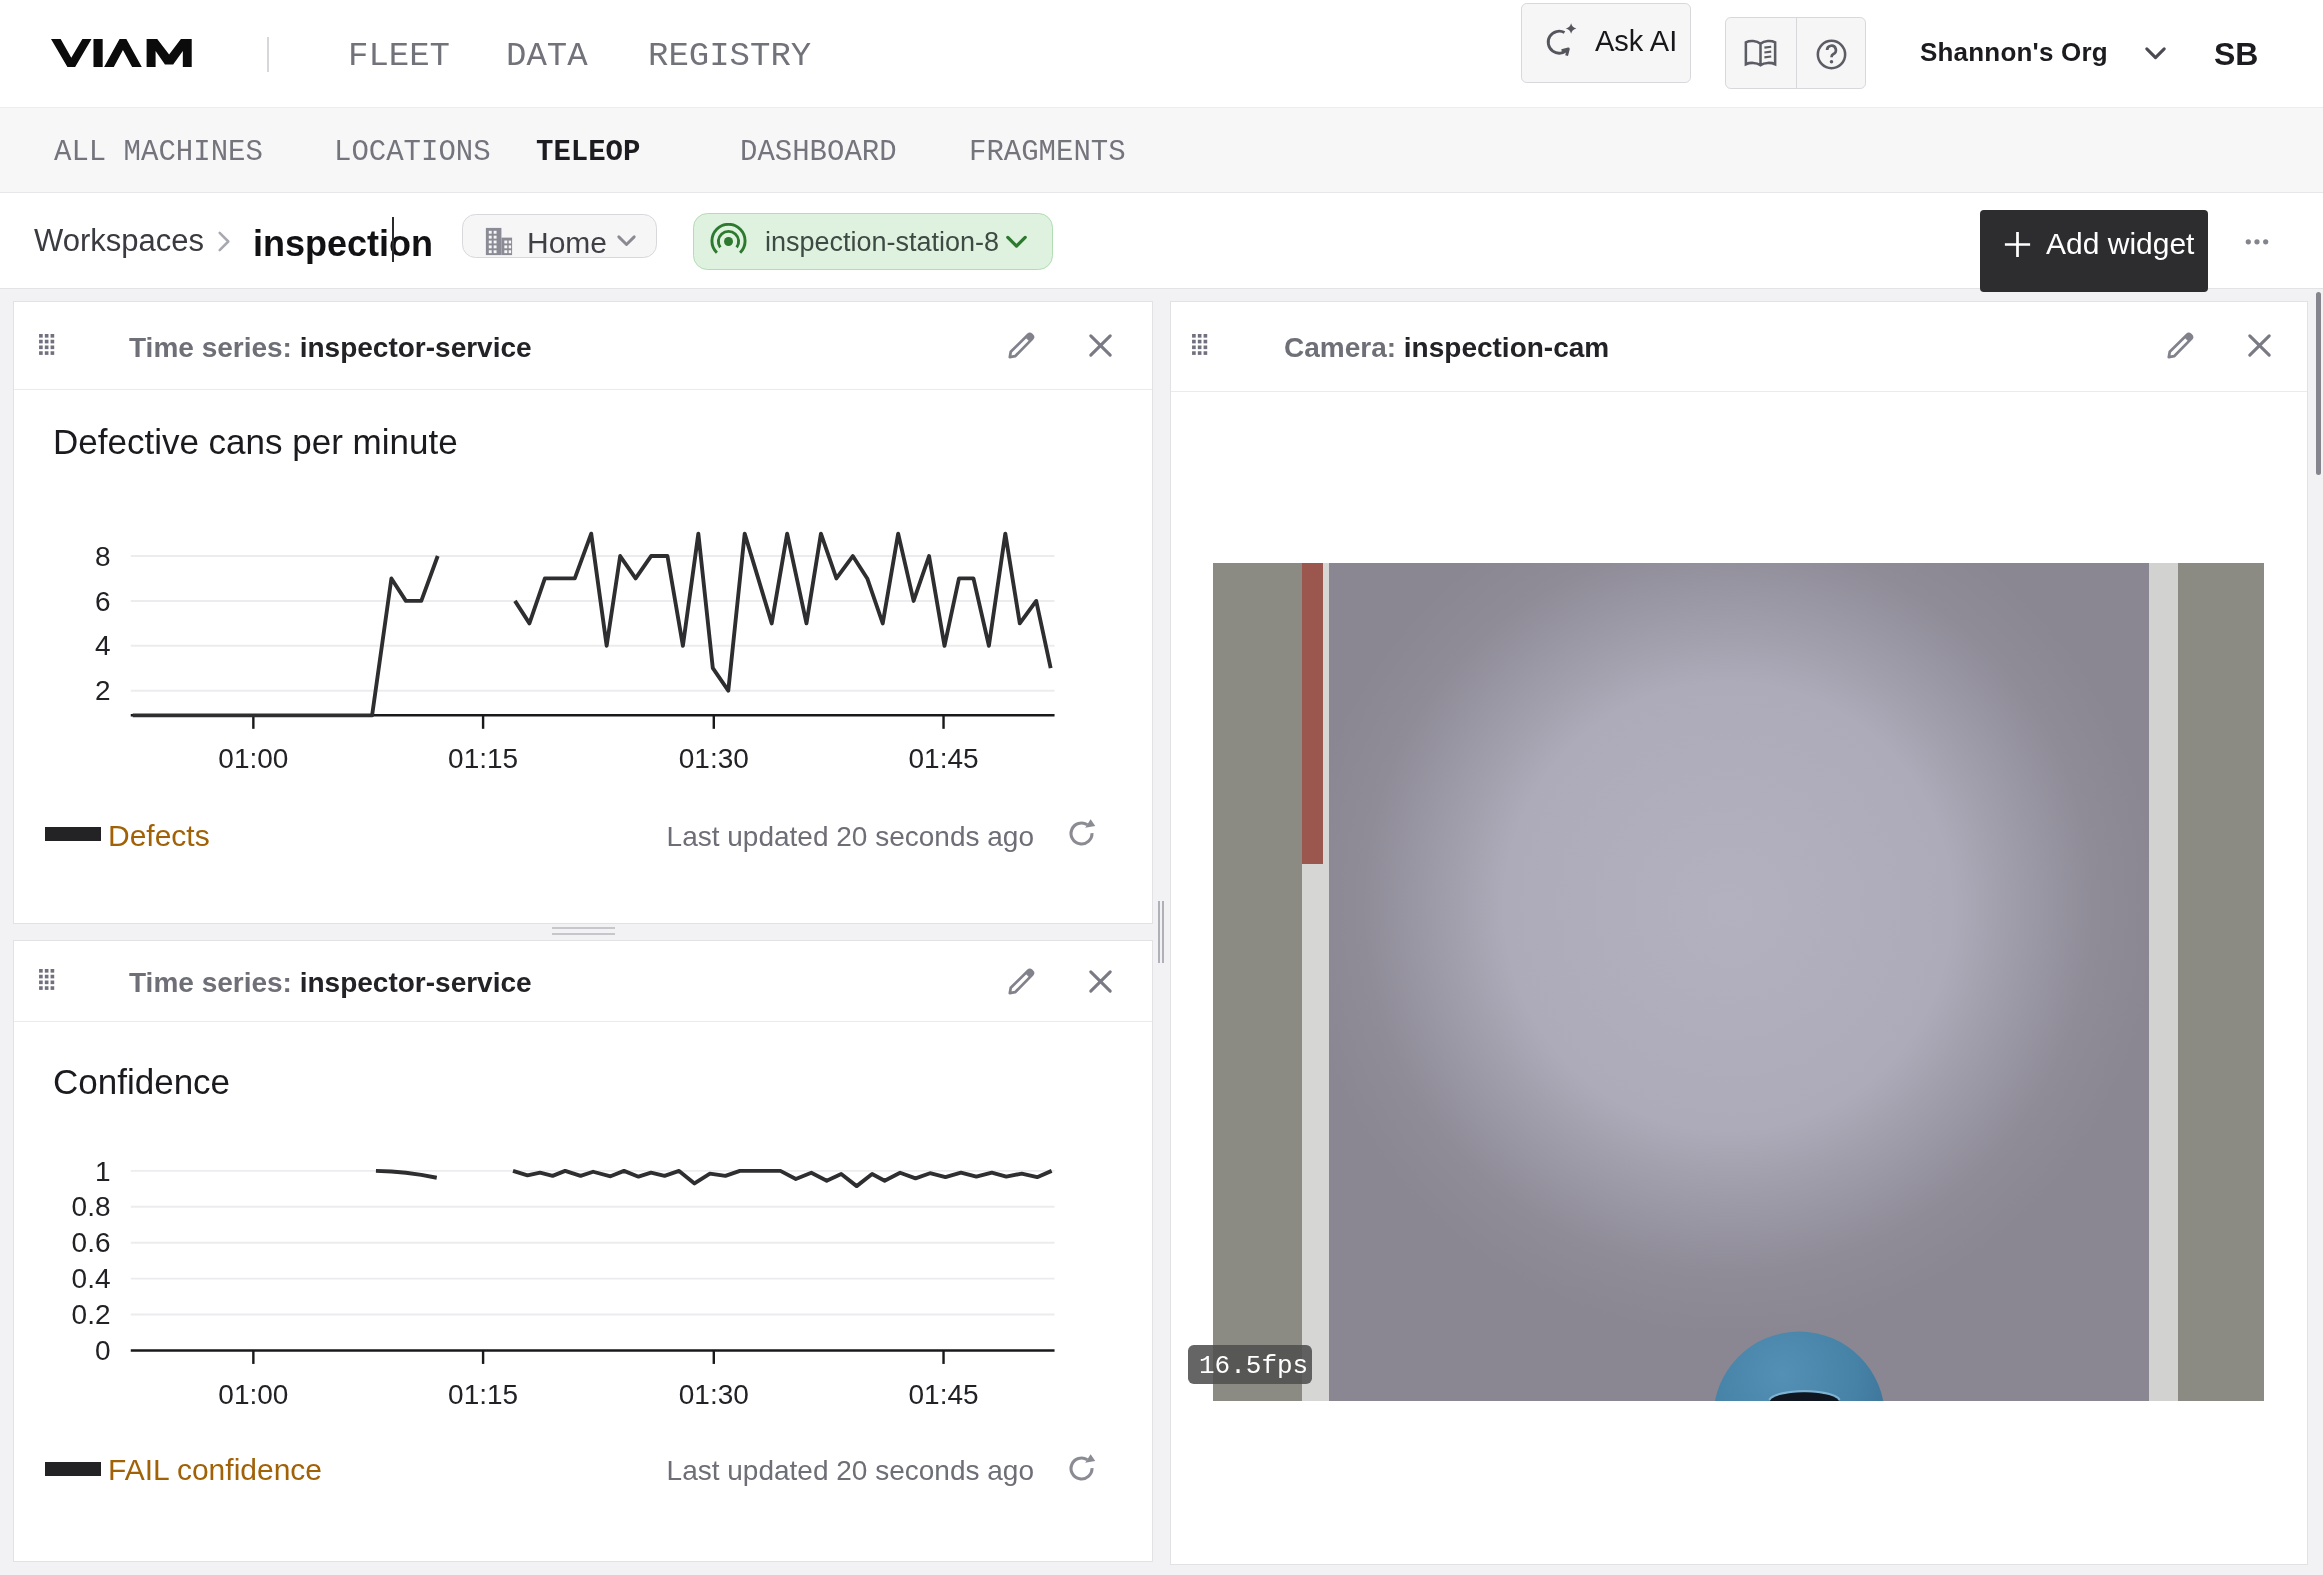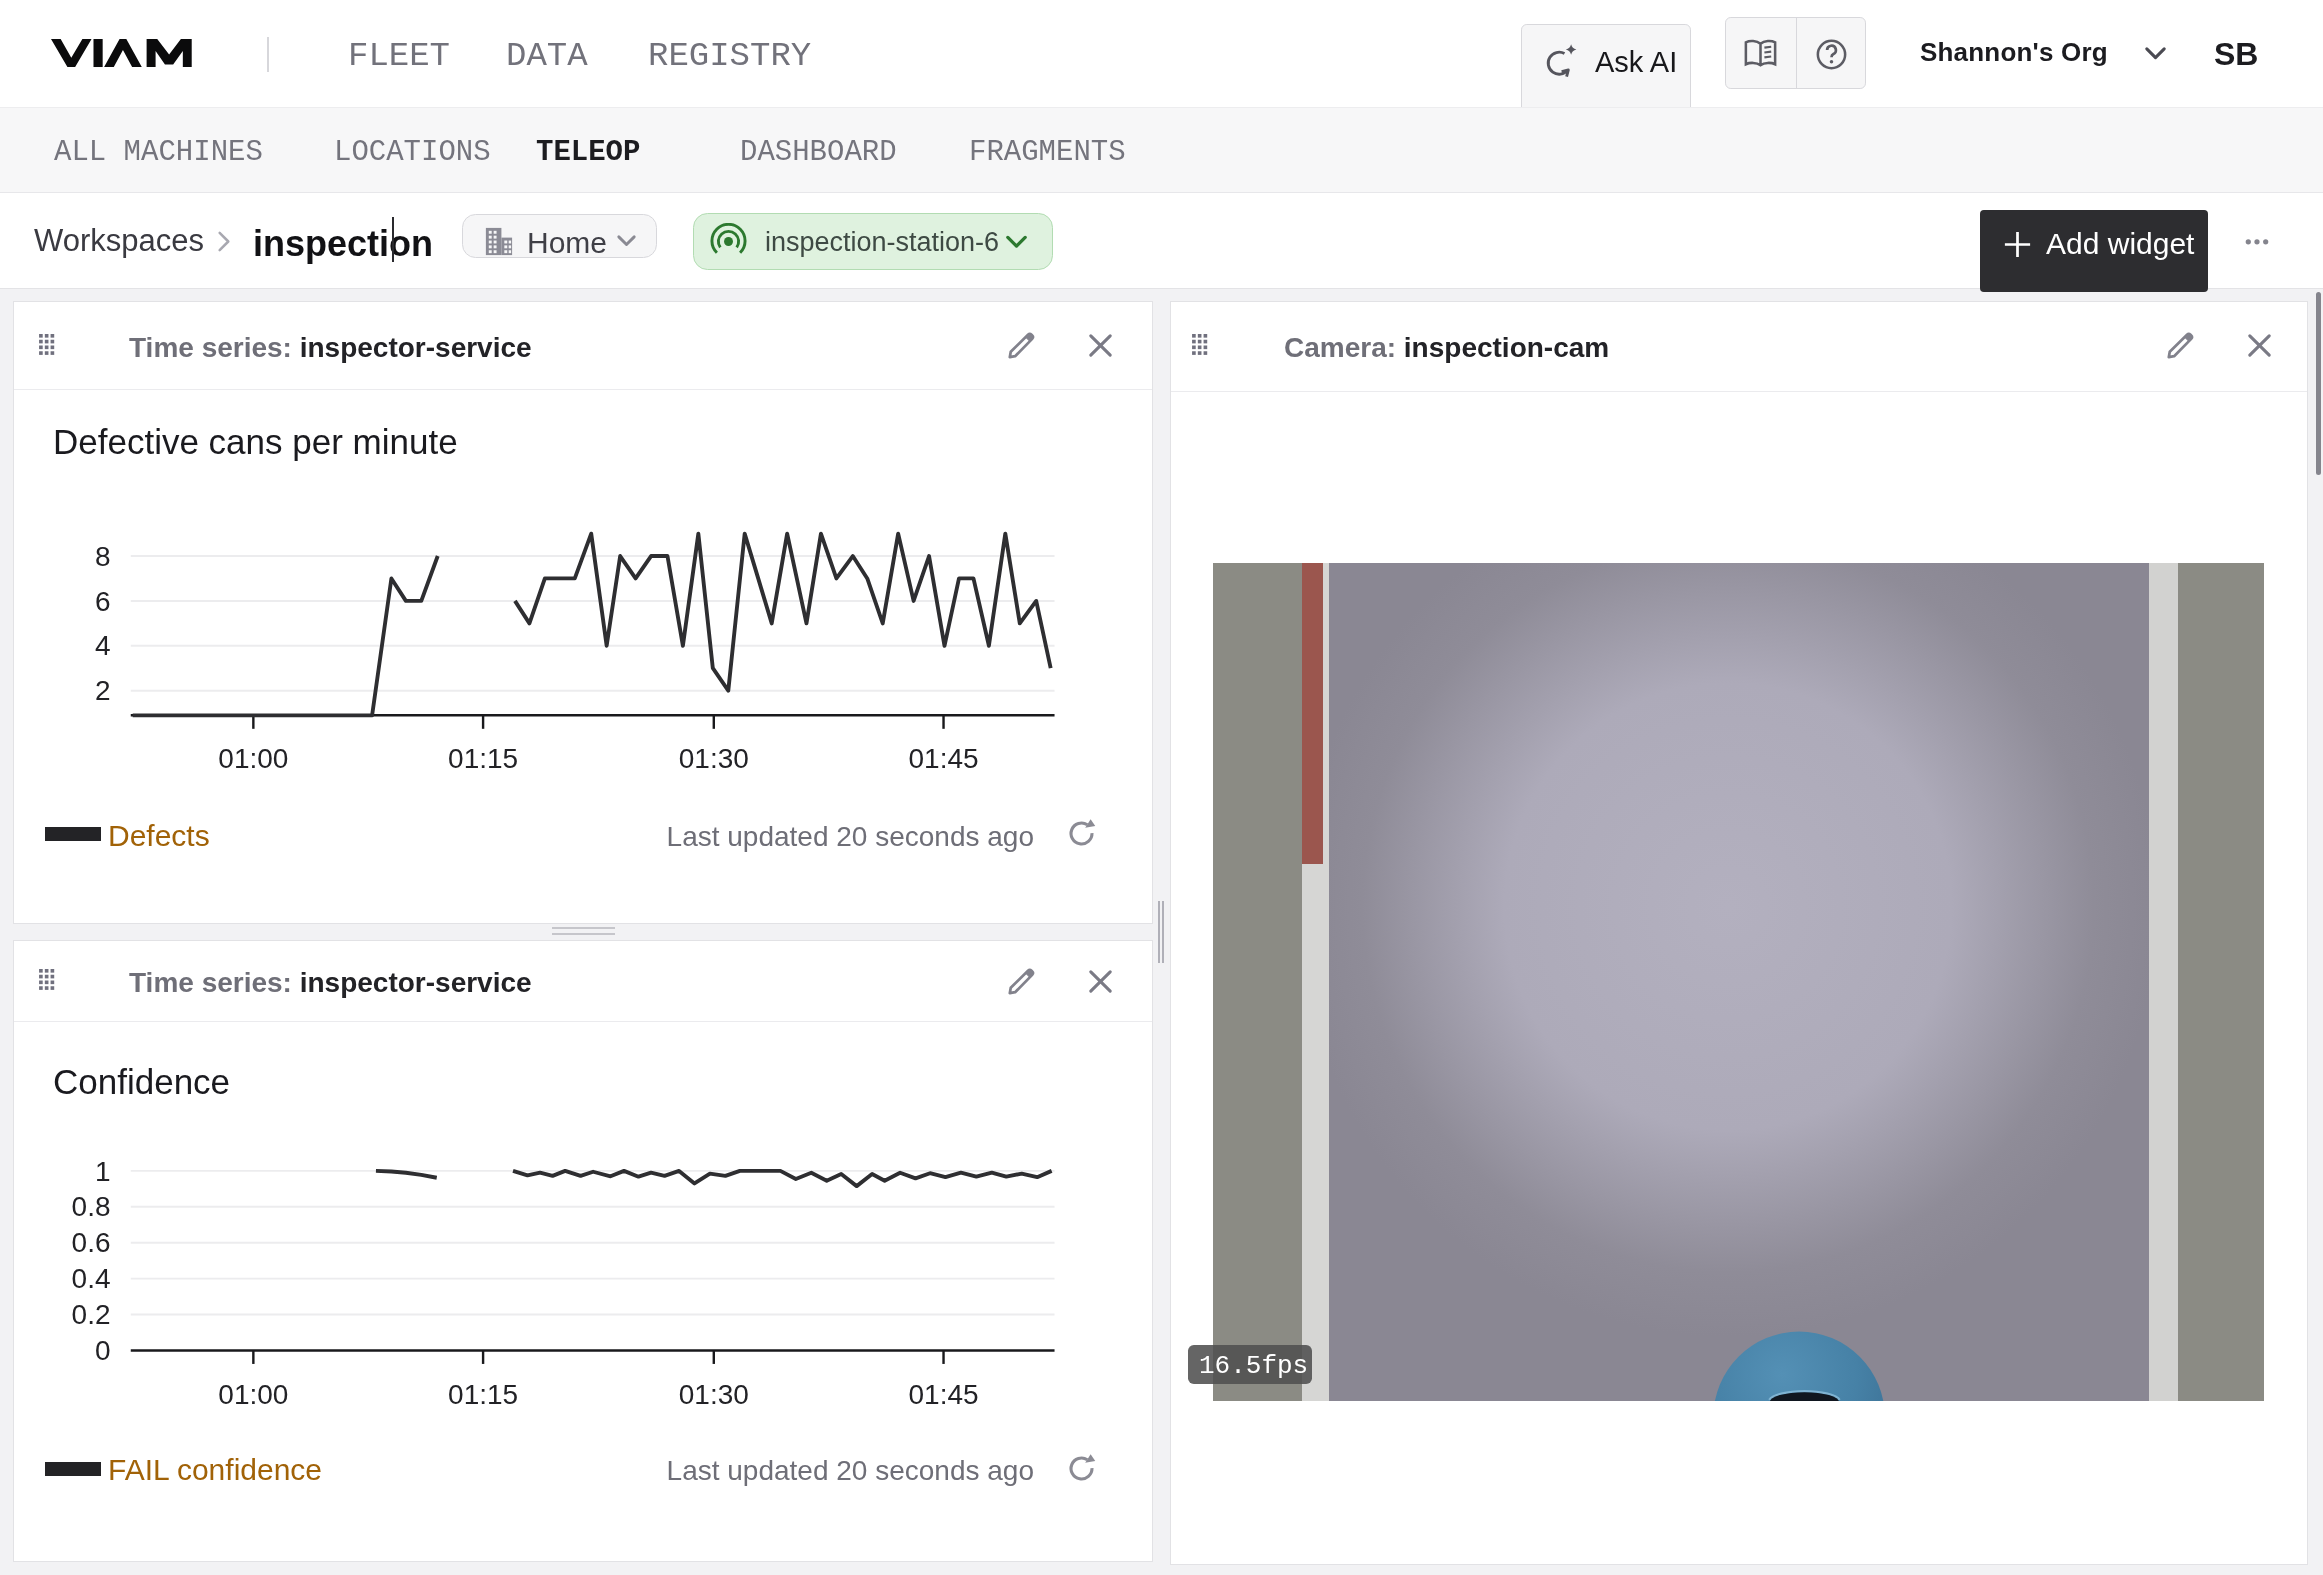--- a/index.html
+++ b/index.html
@@ -30,21 +30,21 @@
 <polygon points="0,0 10,0 21,19.5 32.5,0 42,0 25,29 17,29"></polygon>
 <rect x="44" y="0" width="9.5" height="29"></rect>
 <polygon points="55,29 71,0 78,0 94,29 84,29 74.5,11.5 65,29"></polygon>
 <polygon points="99,29 99,0 110,0 122.3,16 134.5,0 145.7,0 145.7,29 136.5,29 136.5,12.5 126.5,26.5 118,26.5 108.3,12.5 108.3,29"></polygon>
 </g>
   </svg>
 <div class="abs" style="left:267px;top:37px;width:1.9px;height:35px;background:#d7d7db"></div>
 <span class="abs navlink" style="left:348px;top:42px">FLEET</span>
 <span class="abs navlink" style="left:506px;top:42px">DATA</span>
 <span class="abs navlink" style="left:648px;top:42px">REGISTRY</span>
-<div class="abs btn" style="left:1521px;top:24px;width:170px;height:92px;border-radius:5.8px">
+<div class="abs btn" style="left:1521px;top:3px;width:170px;height:80px;border-radius:5.8px">
     <svg width="46" height="46" viewBox="0 0 48 48" style="position:absolute;left:17.4px;top:12.6px">
 <path d="M 26.6 16.2 A 11.5 11.5 0 1 0 30.0 33.6" fill="none" stroke="#55555d" stroke-width="3"></path>
 <path d="M 23.6 35.0 L 30.6 33.4 L 28.8 40.3" fill="none" stroke="#55555d" stroke-width="3" stroke-linejoin="round"></path>
 <path d="M33.5 6.5 q1.1 4.4 5.5 5.5 q-4.4 1.1 -5.5 5.5 q-1.1 -4.4 -5.5 -5.5 q4.4 -1.1 5.5 -5.5 Z" fill="#55555d"></path>
 </svg>
 <span style="position:absolute;left:73px;top:21px;font-size:29px;color:#18181b">Ask AI</span>
   </div>
 <div class="abs btn" style="left:1725px;top:17.4px;width:141px;height:72px;border-radius:5.8px">
 <div style="position:absolute;left:70px;top:0;width:1px;height:70px;background:#d8d8dc"></div>
 <div style="position:absolute;left:15.4px;top:16.4px">
@@ -116,21 +116,21 @@
     </div>
 </div>
 <div class="abs" style="left:693px;top:213px;width:360px;height:57px;background:#dff2df;border:1.9px solid #b2dcb2;border-radius:14.5px">
 <div style="position:absolute;left:15.4px;top:8.7px">
       <svg width="39" height="39" viewBox="0 0 40 40">
 <circle cx="20" cy="19" r="4.6" fill="#2c792f"></circle>
 <path d="M 11.6 25.1 A 10.4 10.4 0 1 1 28.4 25.1" fill="none" stroke="#2c792f" stroke-width="3"></path>
 <path d="M 8.1 30.5 A 17 17 0 1 1 31.9 30.5" fill="none" stroke="#2c792f" stroke-width="3"></path>
 </svg>
     </div>
-<span style="position:absolute;left:71px;top:12.6px;font-size:27px;color:#3e4a44;font-weight:500">inspection-station-6</span>
+<span style="position:absolute;left:71px;top:12.6px;font-size:27px;color:#3e4a44;font-weight:500">inspection-station-8</span>
 <div style="position:absolute;left:309px;top:20px">
       <svg width="27" height="17.4" viewBox="0 0 28 18">
         <path d="M5 3.5 L14 12.5 L23 3.5" fill="none" stroke="#2c792f" stroke-width="3.4" stroke-linecap="round" stroke-linejoin="round"></path>
       </svg>
     </div>
 </div>
 <div class="abs" style="left:1980px;top:210px;width:228px;height:82px;background:#2d2d30;border-radius:3.9px">
 <svg style="position:absolute;left:21px;top:18.3px" width="33" height="33" viewBox="0 0 34 34">
       <path d="M17 4 L17 30 M4 17 L30 17" stroke="#ffffff" stroke-width="2.8"></path>
     </svg>

